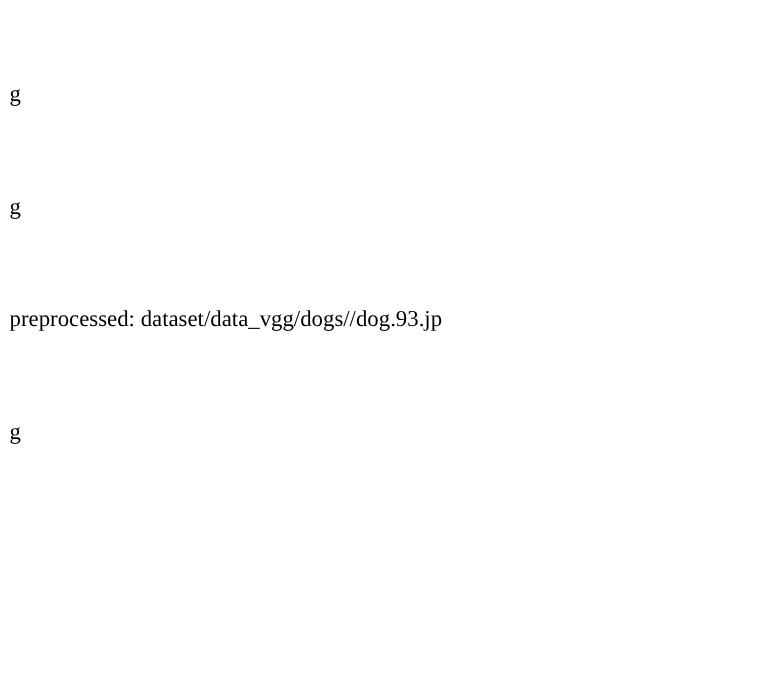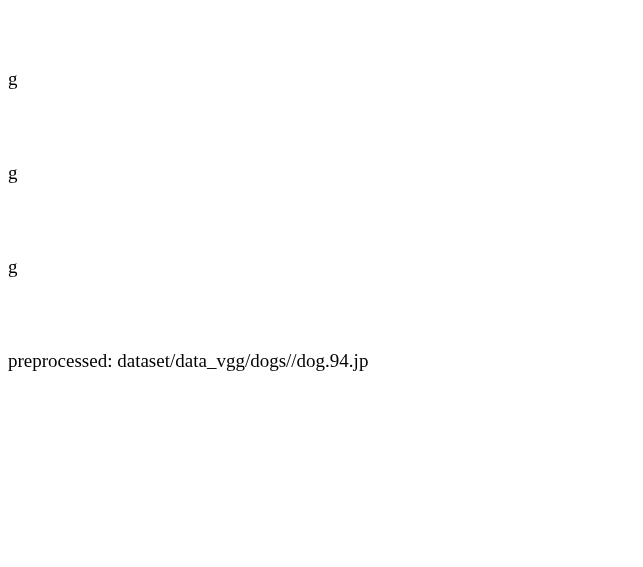--- a/index.html
+++ b/index.html
@@ -6,22 +6,22 @@
     body { background: #ffffff; font-family: 'SimSun', 'NSimSun', serif; font-size: 19px; line-height: 1.65; color: #000; padding: 0 8px; width: 643px; }
     .console-output { white-space: pre-wrap; word-break: break-all; }
     .line { display: block; }
   </style>
 </head>
 <body>
 
 <div class="console-output">
   <span class="line">g</span>
   <span class="line">g</span>
+  <span class="line">preprocessed: dataset/data_vgg/dogs//dog.93.jp</span>
   <span class="line">g</span>
-  <span class="line">preprocessed: dataset/data_vgg/dogs//dog.94.jp</span>
   
   
   
   
   
   
   
   
   
   

